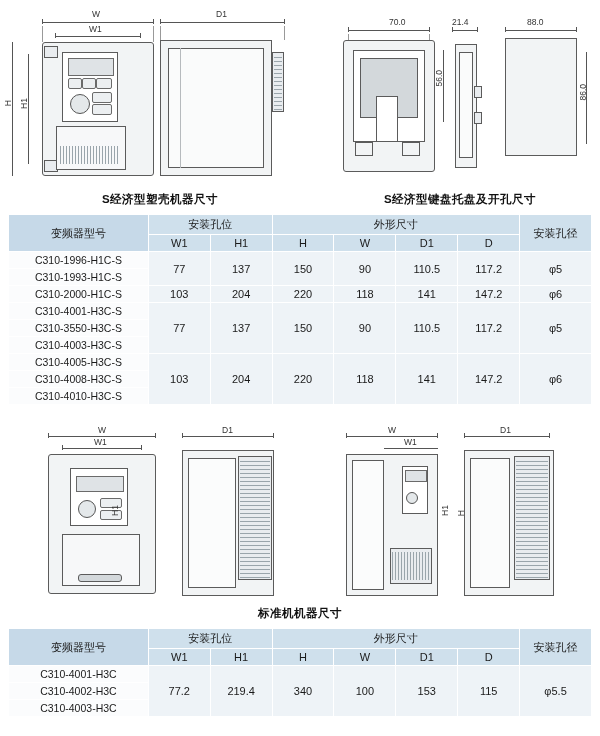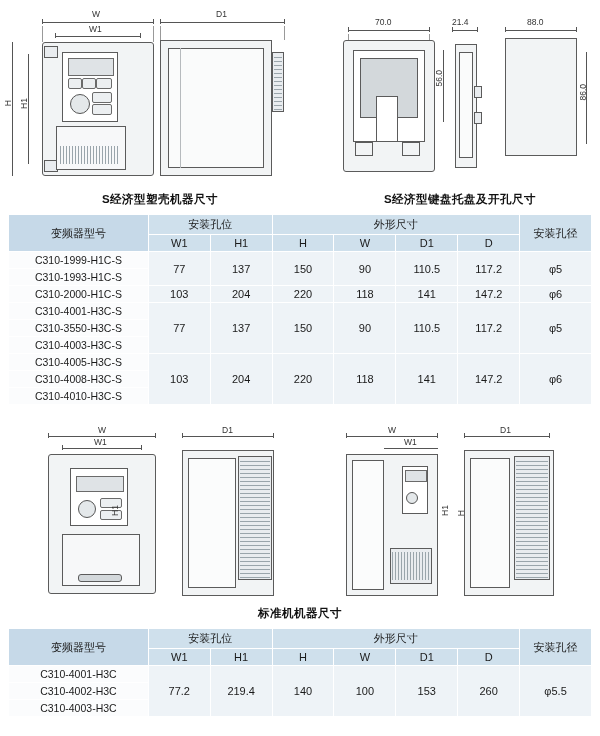--- a/index.html
+++ b/index.html
@@ -117,21 +117,21 @@
     <div class="hatch-v" style="left:274px;top:54px;width:8px;height:56px;"></div>
 
     <div class="caption" style="left:0px;top:192px;width:320px;">S经济型塑壳机器尺寸</div>
   </div>
 
   <div>
 
     <div class="dim-line dim-h" style="left:348px;top:30px;width:82px;"></div>
     <div class="tick" style="left:348px;top:27px;"></div>
     <div class="tick" style="left:429px;top:27px;"></div>
-    <div class="dim-label" style="left:375px;top:17px;text-align:right;">70.0</div>
+    <div class="dim-label" style="left:389px;top:17px;text-align:right;">70.0</div>
     <div class="ext" style="left:348px;top:34px;height:10px;"></div>
     <div class="ext" style="left:429px;top:34px;height:10px;"></div>
 
     <div class="dim-line dim-h" style="left:452px;top:30px;width:26px;"></div>
     <div class="tick" style="left:452px;top:27px;"></div>
     <div class="tick" style="left:477px;top:27px;"></div>
     <div class="dim-label" style="left:452px;top:17px;">21.4</div>
 
     <div class="dim-line dim-h" style="left:505px;top:30px;width:72px;"></div>
     <div class="tick" style="left:505px;top:27px;"></div>
@@ -183,21 +183,21 @@
         <th>H1</th>
         <th>H</th>
         <th>W</th>
         <th>D1</th>
         <th>D</th>
       </tr>
     </thead>
     <tbody>
 
       <tr>
-        <td class="model">C310-1999-H1C-S</td>
+        <td class="model">C310-1996-H1C-S</td>
         <td class="val" rowspan="2">77</td>
         <td class="val" rowspan="2">137</td>
         <td class="val" rowspan="2">150</td>
         <td class="val" rowspan="2">90</td>
         <td class="val" rowspan="2">110.5</td>
         <td class="val" rowspan="2">117.2</td>
         <td class="val" rowspan="2">φ5</td>
       </tr>
       <tr>
         <td class="model">C310-1993-H1C-S</td>
@@ -337,24 +337,24 @@
         <th>W</th>
         <th>D1</th>
         <th>D</th>
       </tr>
     </thead>
     <tbody>
       <tr>
         <td class="model">C310-4001-H3C</td>
         <td class="val" rowspan="3">77.2</td>
         <td class="val" rowspan="3">219.4</td>
-        <td class="val" rowspan="3">140</td>
+        <td class="val" rowspan="3">340</td>
         <td class="val" rowspan="3">100</td>
         <td class="val" rowspan="3">153</td>
-        <td class="val" rowspan="3">260</td>
+        <td class="val" rowspan="3">115</td>
         <td class="val" rowspan="3">φ5.5</td>
       </tr>
       <tr>
         <td class="model">C310-4002-H3C</td>
       </tr>
       <tr>
         <td class="model">C310-4003-H3C</td>
       </tr>
     </tbody>
   </table>

